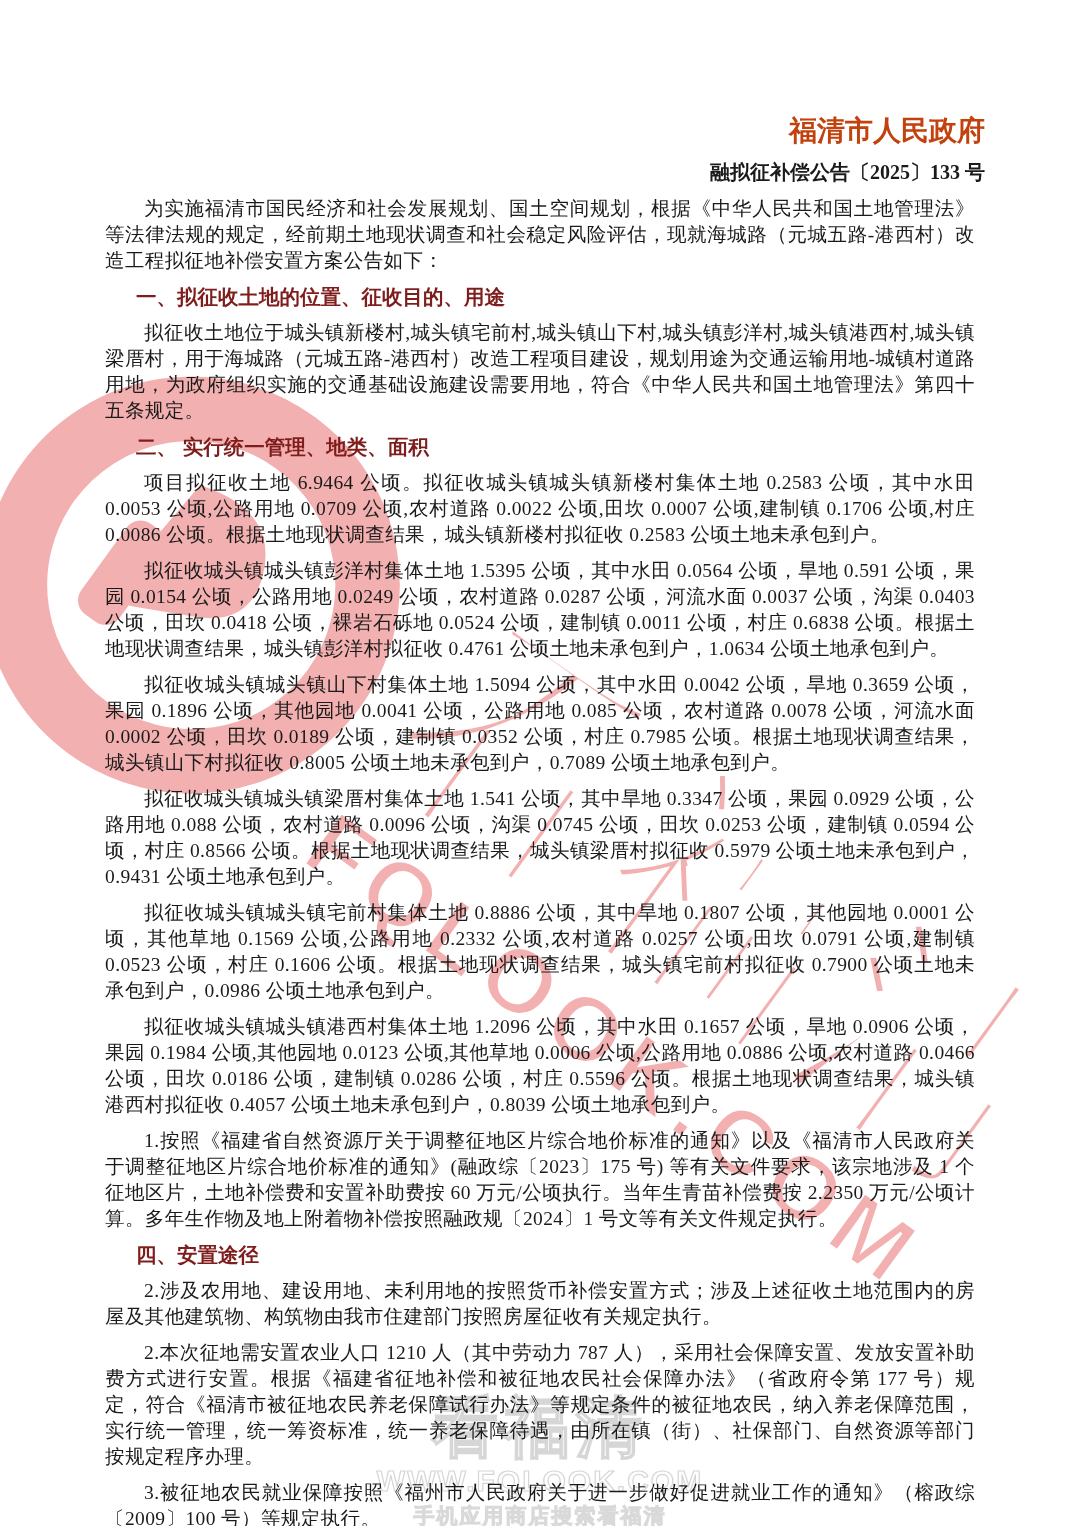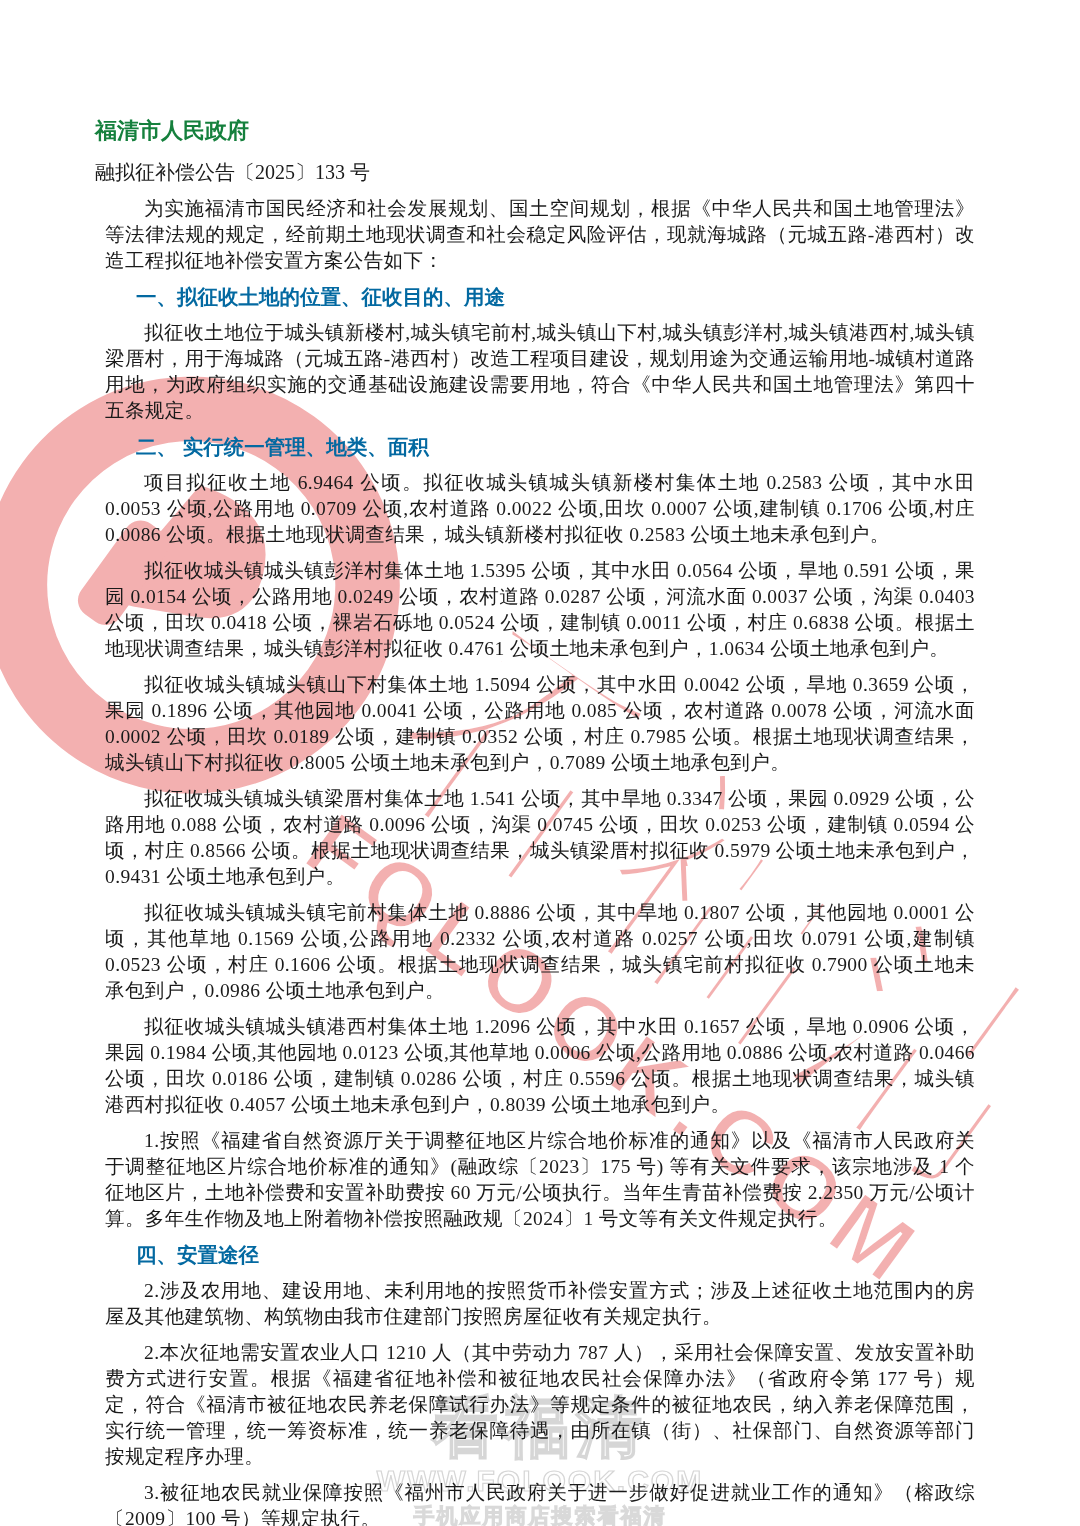--- a/index.html
+++ b/index.html
@@ -83,49 +83,50 @@
     margin-top:4px;
     line-height:1.3;
   }
   
   .content{
     position:relative;
     z-index:1;
     padding:106px 95px 0 95px;
   }
   .doc-title{
-    text-align:left;
+    text-align:right;
     font-family:"Liberation Sans","DejaVu Sans",sans-serif;
     font-weight:bold;
-    font-size:22px;
+    font-size:28px;
     line-height:49px;
-    color:#15803d;
+    color:#c2410c;
   }
   .doc-number{
-    text-align:left;
+    text-align:right;
     font-size:20px;
     line-height:27px;
     margin-top:4px;
+    font-weight:bold;
   }
   .body-text p{
     margin:10px;
     font-size:19.5px;
     line-height:26px;
     text-align:justify;
     text-indent:2em;
     letter-spacing:0.4px;
   }
   .body-text h2{
     margin:0;
     font-family:"Liberation Sans","DejaVu Sans",sans-serif;
     font-weight:bold;
     font-size:20.5px;
     line-height:26px;
     text-indent:2em;
-    color:#0369a1;
+    color:#7f1d1d;
   }
 </style>
 </head>
 <body>
 
 <div class="page">
 
   <div class="wm-red">
     <svg width="430" height="430" viewBox="0 0 100 100">
       <circle cx="50" cy="50" r="41" fill="none" stroke="currentColor" stroke-width="15"></circle>

